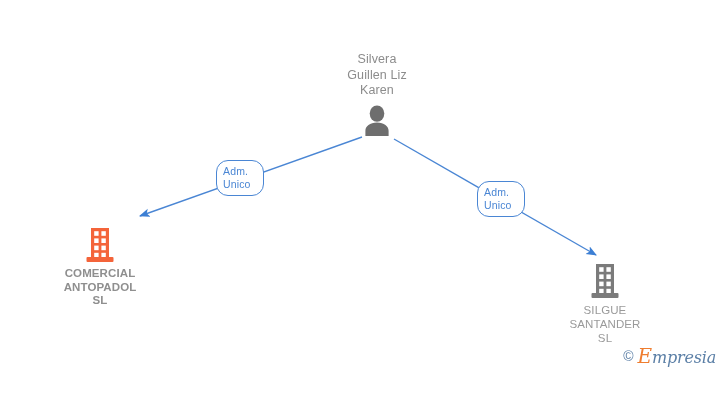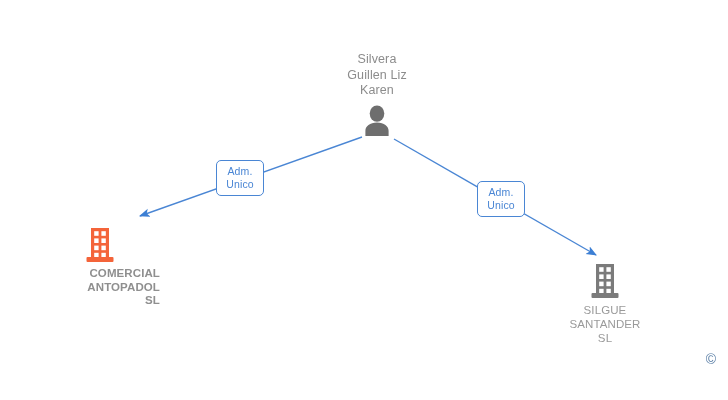--- a/index.html
+++ b/index.html
@@ -61,45 +61,44 @@
   #node-comercial {
     left: 40px;
     top: 228px;
     width: 120px;
   }
   #node-comercial .node-label {
     color: #8f8f8f;
     font-weight: bold;
     font-size: 11.5px;
     line-height: 13.5px;
-    text-align: right;
   }
   #node-silgue {
     left: 544px;
     top: 264px;
     width: 122px;
   }
   #node-silgue .node-label {
     color: #9a9a9a;
     font-weight: 400;
     font-size: 11.5px;
     line-height: 14px;
   }
 
   
   .edge-chip {
     position: absolute;
     box-sizing: border-box;
     border: 1.4px solid #4a86d4;
-    border-radius: 5px;
+    border-radius: 12px;
     background: #ffffff;
     color: #4a86d4;
     font-size: 10.5px;
     line-height: 13px;
-    text-align: center;
+    text-align: left;
     padding: 4px 6px 4px 6px;
     white-space: pre-line;
     letter-spacing: .15px;
   }
   #chip-left  { left: 216px; top: 160px; width: 48px; }
   #chip-right { left: 477px; top: 181px; width: 48px; }
 
   
   #watermark {
     position: absolute;
@@ -206,15 +205,16 @@
   </div>
 
   <div class="edge-chip" id="chip-left">Adm.
 Unico</div>
 
   <div class="edge-chip" id="chip-right">Adm.
 Unico</div>
 
   <div id="watermark">
     <span class="wm-c">©</span>
+    <span class="wm-word"><span class="wm-e">E</span><span>mpresia</span></span>
   </div>
 
 </div>
 
 </body></html>

